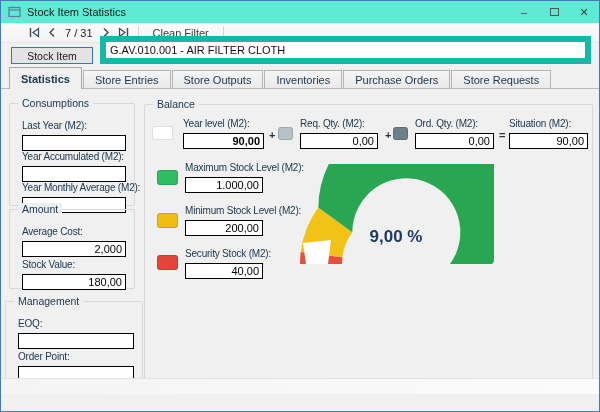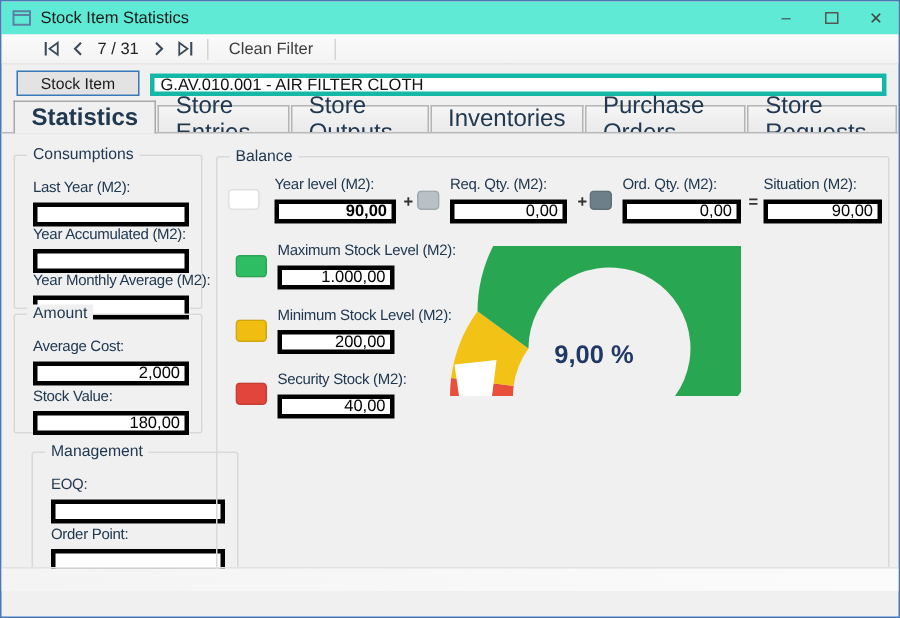--- a/index.html
+++ b/index.html
@@ -19,37 +19,37 @@
   .toolbar { height:20px; background:linear-gradient(#fbfbfb,#f3f3f3);
              border-bottom:1px solid #e6e6e6; display:flex; align-items:center; padding-left:24px; }
   .navbtn { width:18px; height:18px; display:flex; align-items:center; justify-content:center; }
   .rec-counter { font-size:11px; color:#222; padding:0 4px; }
   .tb-sep { width:1px; height:14px; background:#d4d4d4; margin:0 5px; }
   .tb-btn { font-size:11px; color:#3c3c3c; padding:0 9px; height:18px; display:flex; align-items:center; }
   
   .stockrow { display:flex; align-items:flex-end; padding:4px 8px 3px 10px; height:24px; }
   .stockbtn { width:82px; height:17px; background:#e3e3e3; border:1px solid #3878b8;
               font-size:10.5px; color:#1a1a1a; display:flex; align-items:center; justify-content:center; }
-  .stockfield { flex:1; margin-left:7px; height:15px; border:3px solid #14b8a6; background:#fff;
+  .stockfield { flex:1; margin-left:7px; height:28px; border:6px solid #14b8a6; background:#fff;
                 font-size:11px; color:#111; padding:0 4px; font-family:"Liberation Sans",sans-serif; }
   
   .tabstrip { height:22px; display:flex; align-items:flex-end; padding-left:8px; position:relative; }
-  .tab { height:19px; display:flex; align-items:center; padding:0 11px; font-size:16px; color:#203850;
+  .tab { height:19px; display:flex; align-items:center; padding:0 11px; font-size:11px; color:#203850;
          background:linear-gradient(#f5f5f5,#e9e9e9); border:1px solid #b4b4b4; border-bottom:none;
          margin-right:1px; position:relative; z-index:1; }
   .tab.active { height:22px; background:#f0f0f0; font-weight:bold; z-index:3; border-color:#a8a8a8; }
   .content { position:relative; background:#f0f0f0; border-top:1px solid #b9b9b9;
              margin-top:-1px; height:306px; z-index:2; }
   .tab.active::after { content:""; position:absolute; left:0; right:0; bottom:-1px; height:1px; background:#f0f0f0; }
   
   .group { position:absolute; border:1px solid #d9d9d9; border-radius:2px; }
   .group > .legend { position:absolute; top:-7px; left:8px; background:#f0f0f0; padding:0 4px;
                      font-size:10.5px; color:#203850; white-space:nowrap; }
   .lbl { font-size:10px; letter-spacing:-0.2px; color:#203850; white-space:nowrap; }
-  .fld { display:block; width:100%; height:16px; border:3px solid #000000; background:#fff;
+  .fld { display:block; width:100%; height:16px; border:1px solid #000000; background:#fff;
          font-size:11px; color:#000; padding:0 3px; font-family:"Liberation Sans",sans-serif; }
   .fld.num { text-align:right; }
   .fld.bold { font-weight:bold; }
   
   .vrow { position:absolute; left:12px; right:8px; }
   .vrow .fld { margin-top:2px; }
   
   .cluster { position:absolute; }
   .cluster .fld { margin-top:2px; }
   .swatch { position:absolute; border-radius:3px; border:1px solid rgba(0,0,0,0.12); }
@@ -144,21 +144,21 @@
       <div class="vrow" style="top:11px;">
         <span class="lbl">Average Cost:</span>
         <input class="fld num" value="2,000" style="">
       </div>
       <div class="vrow" style="top:44px;">
         <span class="lbl">Stock Value:</span>
         <input class="fld num" value="180,00" style="">
       </div>
     </div>
 
-    <div class="group" style="left:20px; top:212px; width:138px; height:80px;">
+    <div class="group" style="left:4px; top:212px; width:138px; height:80px;">
       <span class="legend">Management</span>
       <div class="vrow" style="top:11px;">
         <span class="lbl">EOQ:</span>
         <input class="fld" value="" style="">
       </div>
       <div class="vrow" style="top:44px;">
         <span class="lbl">Order Point:</span>
         <input class="fld" value="" style="">
       </div>
     </div>

